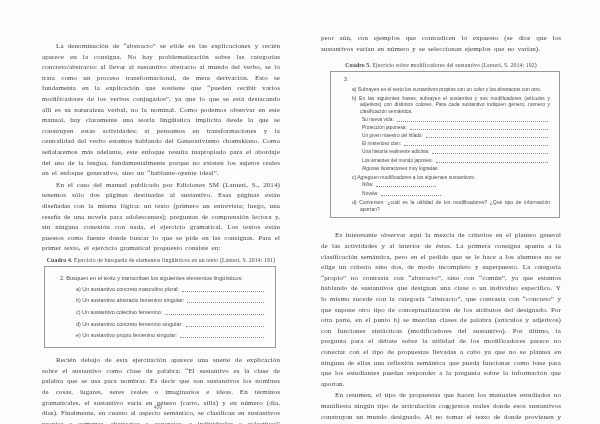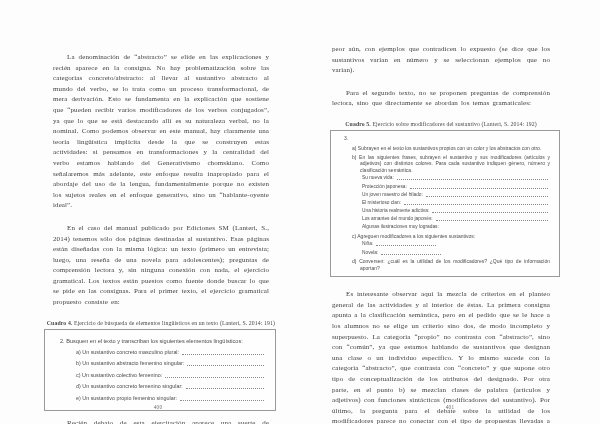--- a/index.html
+++ b/index.html
@@ -5,21 +5,21 @@
   html,body{margin:0;padding:0;background:#ffffff;}
   body{width:600px;height:424px;overflow:hidden;
        font-family:"Liberation Serif", serif;}
   .spread{position:relative;width:600px;height:424px;background:#fdfdfd;}
   .page{position:absolute;top:0;width:300px;height:424px;background:transparent;}
   .page-left{left:8px;}
   .page-right{left:300px;}
   .content{position:absolute;color:#3f3f3f;}
   .content-left{left:33px;top:40px;width:240px;}
   .content-right{left:20px;top:32px;width:242px;}
-  p.para{margin:12px;font-size:7px;line-height:10.6px;text-align:justify;
+  p.para{margin:1px;font-size:7px;line-height:10.6px;text-align:justify;
          letter-spacing:0.1px;word-spacing:1.2px;color:#3f3f3f;}
   p.para.indent{text-indent:14px;}
   .caption{margin:3px 0 2px 0;font-size:5.8px;line-height:7px;text-align:center;
            color:#4a4a4a;letter-spacing:0.1px;}
   .caption b{font-weight:bold;}
   .cbox{border:1px solid #9a9a9a;background:#fefefe;color:#555;
         font-family:"Liberation Sans", sans-serif;}
   .cbox-left{width:212px;margin-left:3px;padding:7px 9px 8px 9px;}
   .cbox-right{width:210px;margin-left:10px;padding:4px 9px 5px 9px;}
   .cbox-title{font-size:5.6px;line-height:8px;color:#4c4c4c;margin:0 0 4px 6px;}
@@ -79,21 +79,20 @@
     </div>
 
     <div class="pagenum">400</div>
   </div>
 
   <div class="page page-right">
     <div class="content content-right">
 
       <p class="para">peor aún, con ejemplos que contradicen lo expuesto (se dice que los sustantivos varían en número y se seleccionan ejemplos que no varían).</p>
 
-      <p class="para indent">Para el segundo texto, no se proponen preguntas de comprensión lectora, sino que directamente se abordan los temas gramaticales:</p>
 
       <div class="caption" style="margin-top:8px;"><b>Cuadro 5.</b><span> Ejercicio sobre modificadores del sustantivo (Lanteri, S. 2014: 192)</span></div>
 
       <div class="cbox cbox-right">
         <div class="cnum">3.</div>
 
         <div class="citem">a)  Subrayen en el texto los sustantivos propios con un color y los abstractos con otro.</div>
 
         <div class="citem">b)  En las siguientes frases, subrayen el sustantivo y sus modificadores (artículos y adjetivos) con distintos colores. Para cada sustantivo indiquen género, número y clasificación semántica.</div>
 

